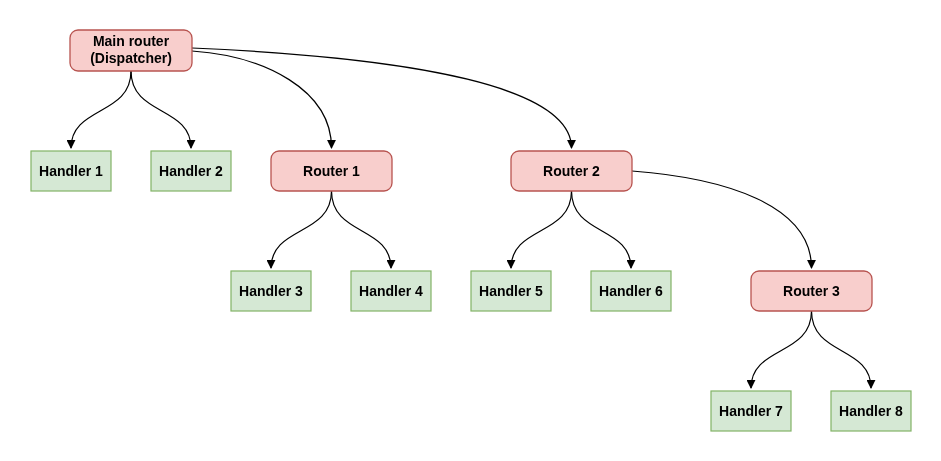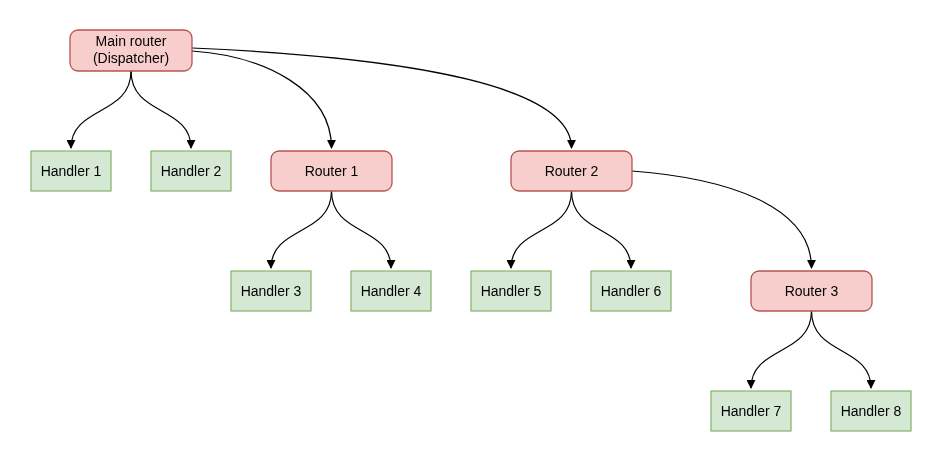--- a/index.html
+++ b/index.html
@@ -4,21 +4,21 @@
 <style>
   html, body {
     margin: 0;
     padding: 0;
     background: #ffffff;
     width: 941px;
     height: 461px;
     overflow: hidden;
     font-family: "Liberation Sans", sans-serif;
   }
-  #canvas-wrap { width: 753px; height: 461px; }
+  #canvas-wrap { width: 753px; height: 461px; font-weight: bold; }
   svg { display: block; }
   .edge {
     fill: none;
     stroke: var(--edge-color, #000000);
     stroke-width: 1.2;
   }
   .arrowhead { fill: var(--edge-color, #000000); }
   .router-box {
     fill: var(--router-fill, #f8cecc);
     stroke: var(--router-border, #b85450);

